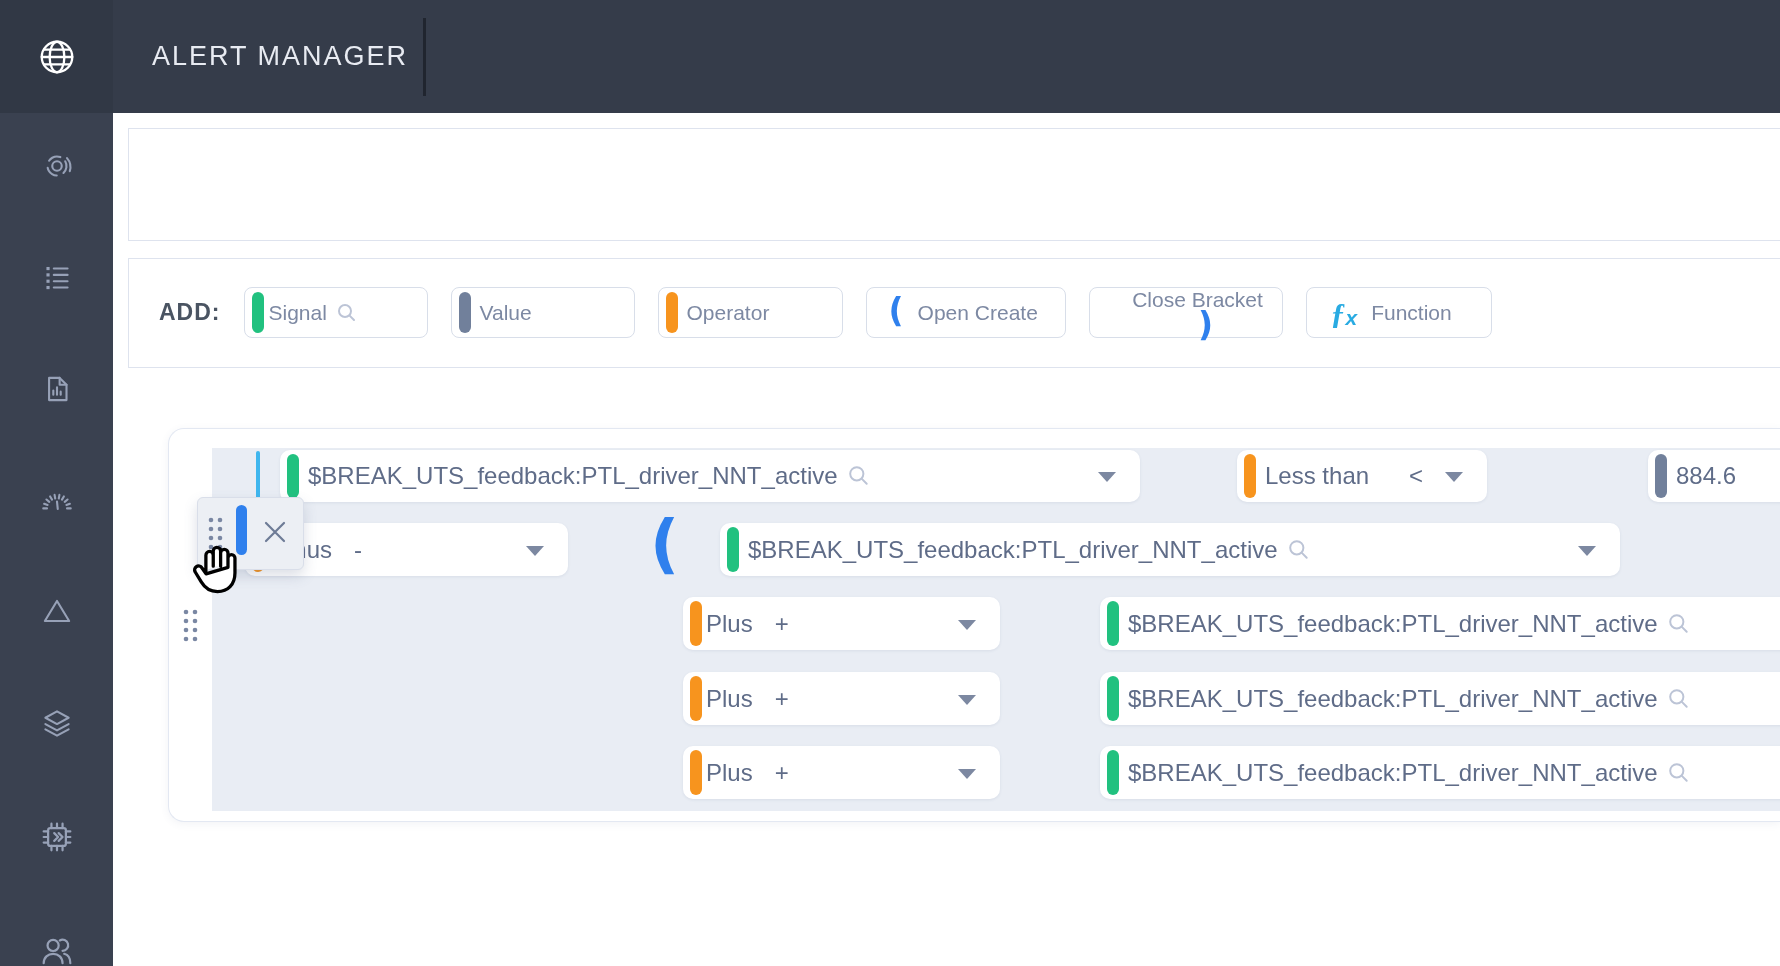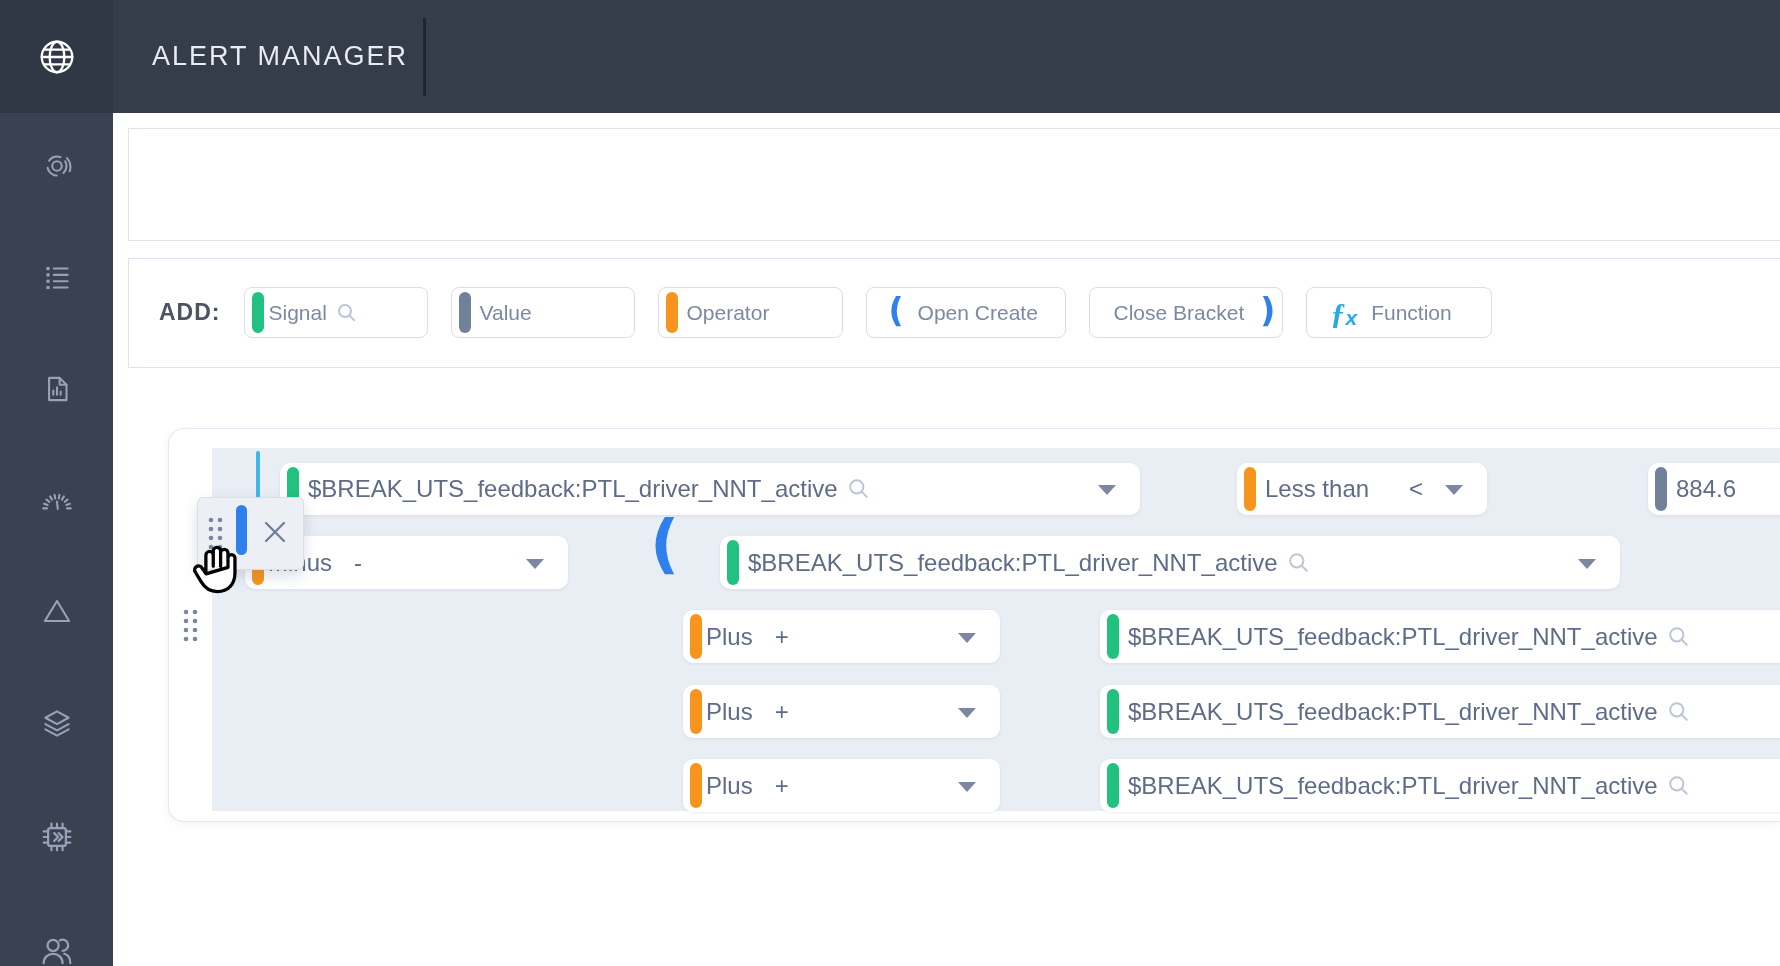--- a/index.html
+++ b/index.html
@@ -34,21 +34,21 @@
     border:1px solid #D8DEE9;border-radius:8px;box-sizing:border-box;
     color:#7D89A3;font-size:21px;padding-left:28px;cursor:pointer;flex:0 0 auto;}
   .chip .bar{position:absolute;left:7px;top:4px;bottom:4px;width:12px;border-radius:6px;}
   .bar-green{background:#21C17F;}
   .bar-orange{background:#F7941E;}
   .bar-slate{background:#71809B;}
   #chip-signal{width:184px;padding-left:24px;}
   #chip-operator{width:185px;}
   #chip-value{width:184px;}
   #chip-open{width:200px;padding-left:22px;}
-  #chip-close{width:194px;padding-left:24px;}
+  #chip-close{width:194px;padding-left:24px;flex-direction:column;}
   #chip-function{width:186px;padding-left:24px;}
   .bracket-glyph{color:#2F80ED;font-weight:700;font-size:33px;line-height:1;
     font-family:"DejaVu Sans",sans-serif;}
   #chip-open .bracket-glyph{margin-right:14px;margin-top:-4px;}
   #chip-close .bracket-glyph{margin-left:16px;margin-top:-4px;}
   .fx-icon{display:inline-flex;align-items:baseline;margin-right:14px;color:#29ABE2;font-style:italic;}
   .fx-f{font-size:30px;font-weight:600;font-family:"Liberation Serif",serif;}
   .fx-x{font-size:21px;font-weight:600;position:relative;top:2px;}
   .group-wrap{position:relative;margin-left:16px;flex:0 0 auto;}
   .group-box{position:relative;width:187px;height:54px;background:#fff;border:2px solid #8A96AE;
@@ -61,21 +61,21 @@
 
   
   .card{position:absolute;left:168px;top:428px;width:1612px;height:394px;background:#fff;
     border:1px solid #E3E8F2;border-right:none;border-radius:16px 0 0 16px;box-sizing:border-box;
     box-shadow:0 2px 8px rgba(70,90,130,0.07);}
   .canvas{position:absolute;left:212px;top:448px;width:1568px;height:363px;background:#E9EDF4;}
 
   
   .dd{position:absolute;background:#fff;border-radius:10px;display:flex;align-items:center;
     color:#5F6C88;font-size:24px;box-shadow:0 1px 3px rgba(70,90,130,0.10);cursor:pointer;
-    box-sizing:border-box;z-index:6;margin-top:13px;}
+    box-sizing:border-box;z-index:6;}
   .dd .bar{position:absolute;left:7px;top:4px;bottom:4px;width:12px;border-radius:6px;}
   .dd .txt{margin-left:28px;white-space:nowrap;}
   .dd .sym{margin-left:22px;}
   .dd .sym-wide{margin-left:40px;}
   .dd .caret{position:absolute;right:24px;top:50%;margin-top:-4px;width:0;height:0;
     border-left:9px solid transparent;border-right:9px solid transparent;border-top:10px solid #7C88A1;}
   .mag{margin-left:10px;flex:0 0 auto;}
 
   #row1-tick{position:absolute;left:256px;top:451px;width:4px;height:50px;background:#3FB6EE;
     border-radius:2px;z-index:6;}

